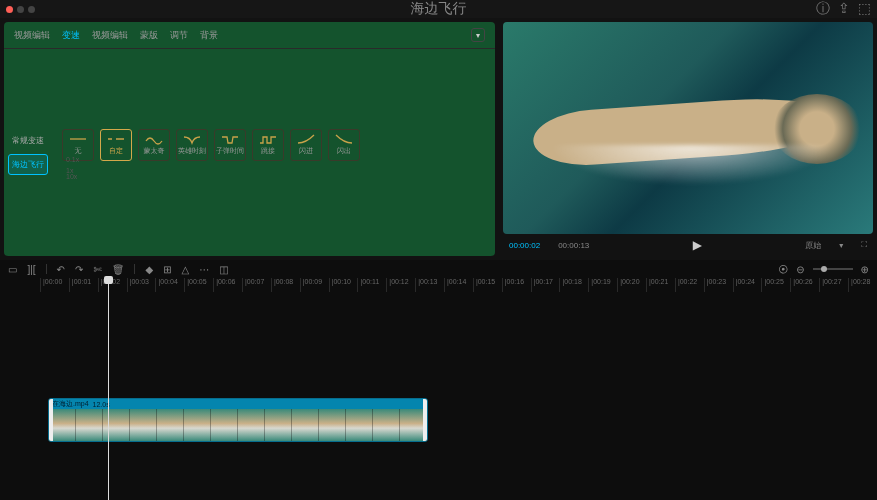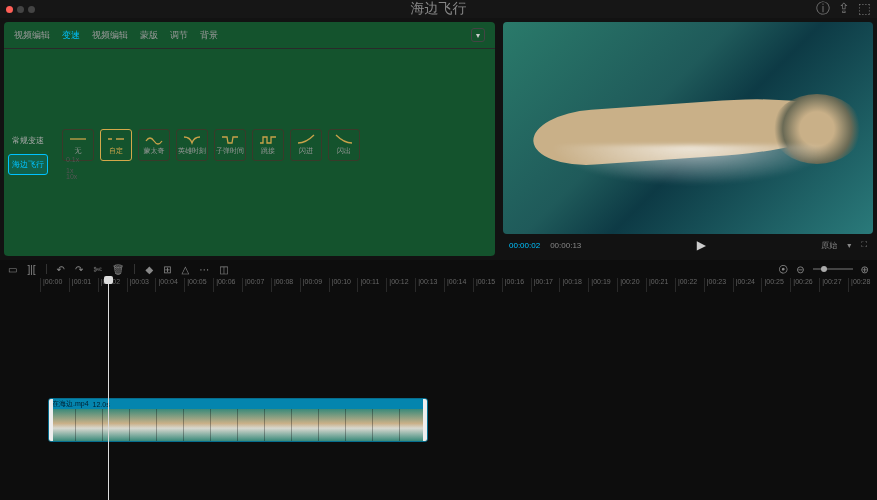--- a/index.html
+++ b/index.html
@@ -48,21 +48,21 @@
 .btn { padding: 3px 10px; border-radius: 3px; font-size: 8px; border: none; cursor: pointer; }
 .btn-gray { background: #3a3a3a; color: #ccc; }
 .btn-cyan { background: #00c2ff; color: #000; }
 
 
 .preview { width: 370px; margin: 4px; display: flex; flex-direction: column; }
 .preview-canvas { flex: 1; background: linear-gradient(135deg,#2a7a6a 0%,#1f5a5a 40%,#0d3a45 55%,#2a7a7a 100%); border-radius: 4px; position: relative; overflow: hidden; }
 .jetty { position: absolute; left: 8%; right: 8%; top: 38%; height: 26%; background: #c9b088; border-radius: 60px 120px 120px 60px / 50% 50% 50% 50%; transform: rotate(-4deg); }
 .jetty-tip { position: absolute; right: 3%; top: 34%; width: 90px; height: 70px; background: radial-gradient(circle,#c9b088 30%,#6a6a55 60%,transparent 75%); border-radius: 50%; }
 .foam { position: absolute; left: 6%; right: 4%; top: 58%; height: 22%; background: radial-gradient(ellipse at 50% 0%, rgba(255,255,255,0.7), transparent 60%); filter: blur(2px); }
-.preview-bar { height: 22px; display: flex; align-items: center; gap: 10px; font-size: 8px; color: #888; padding: 11px 6px; }
+.preview-bar { height: 22px; display: flex; align-items: center; gap: 18px; font-size: 8px; color: #888; padding: 11px 6px; }
 .time-cur { color: #00c2ff; }
 .preview-play { margin: 0 auto; color: #ccc; font-size: 12px; }
 
 
 .timeline-area { flex: 1; display: flex; flex-direction: column; background: #0d0d0d; }
 .tl-toolbar { height: 18px; display: flex; align-items: center; gap: 10px; padding: 0 8px; color: #888; font-size: 10px; }
 .tl-toolbar span { cursor: pointer; }
 .tl-toolbar .sp { width: 1px; height: 10px; background: #333; }
 .tl-right { margin-left: auto; display: flex; gap: 8px; align-items: center; }
 

